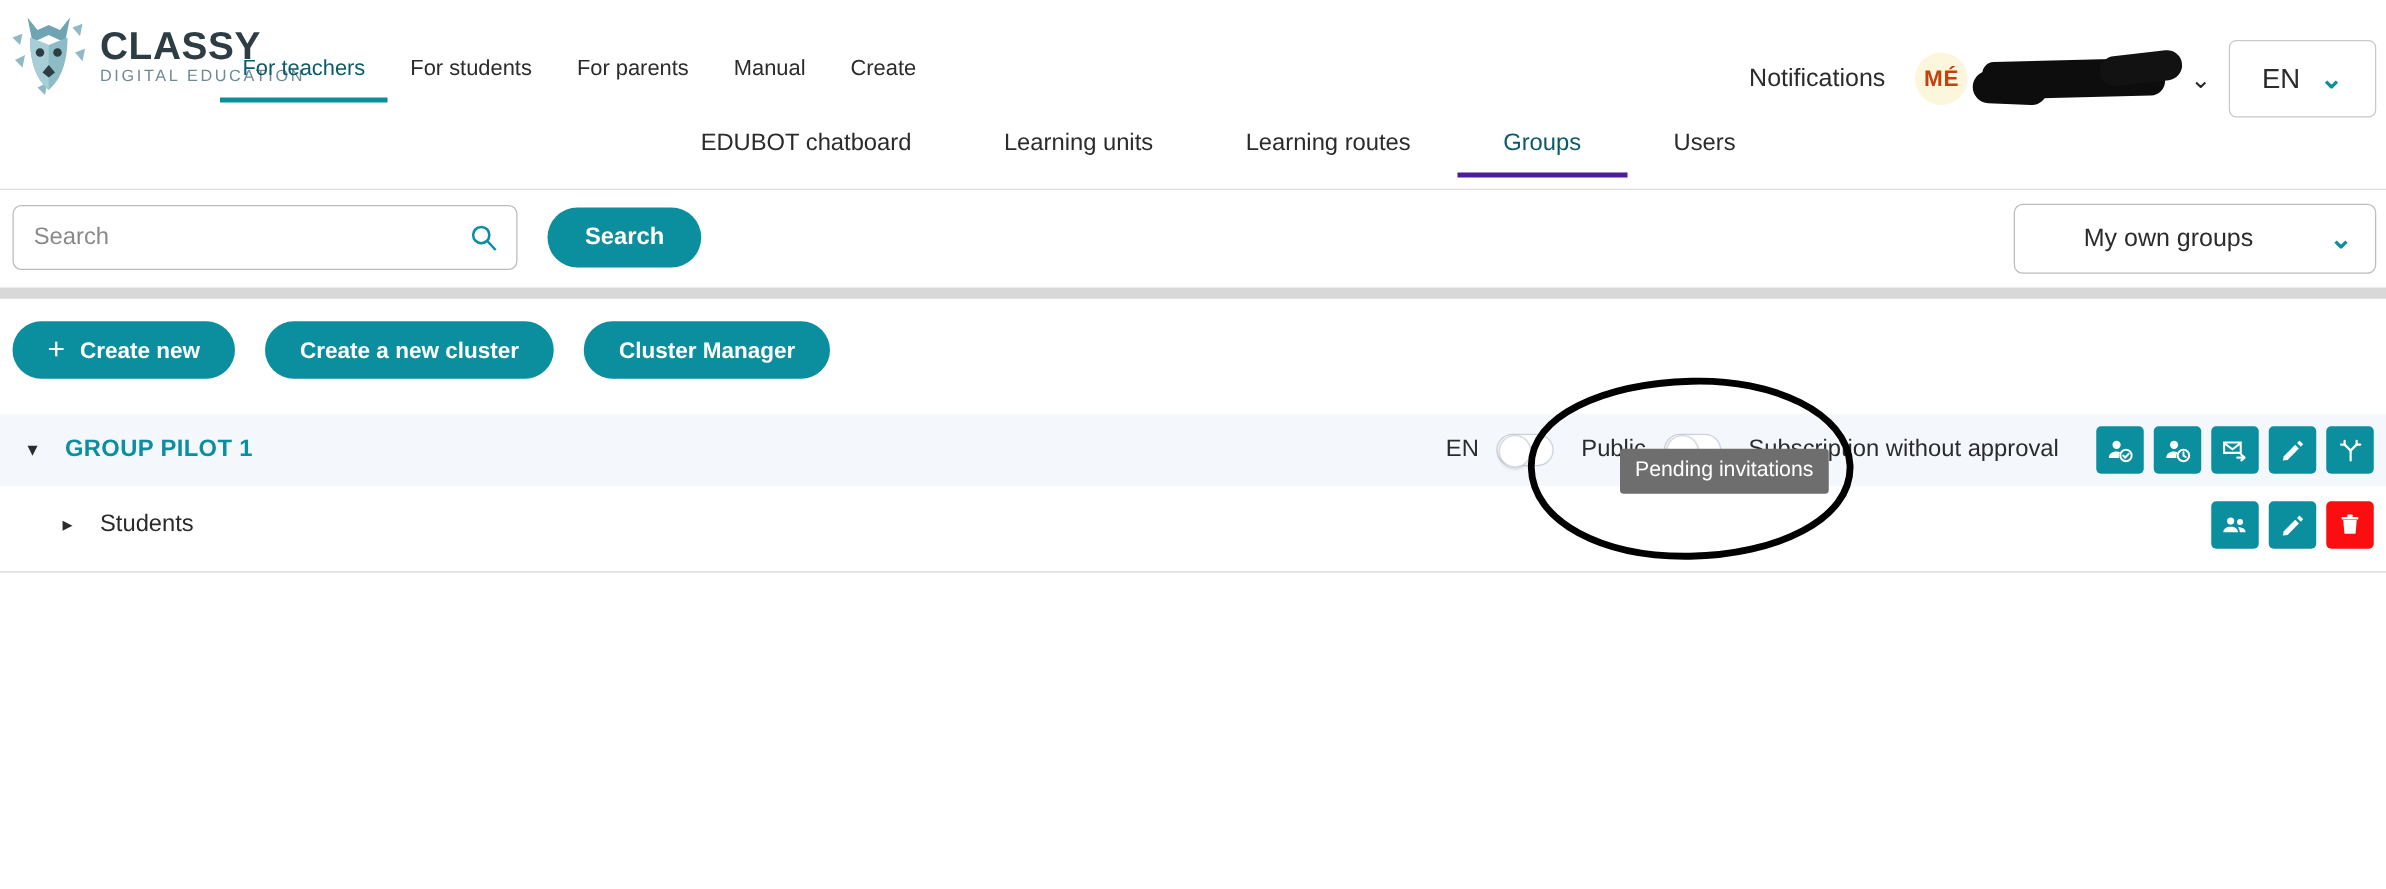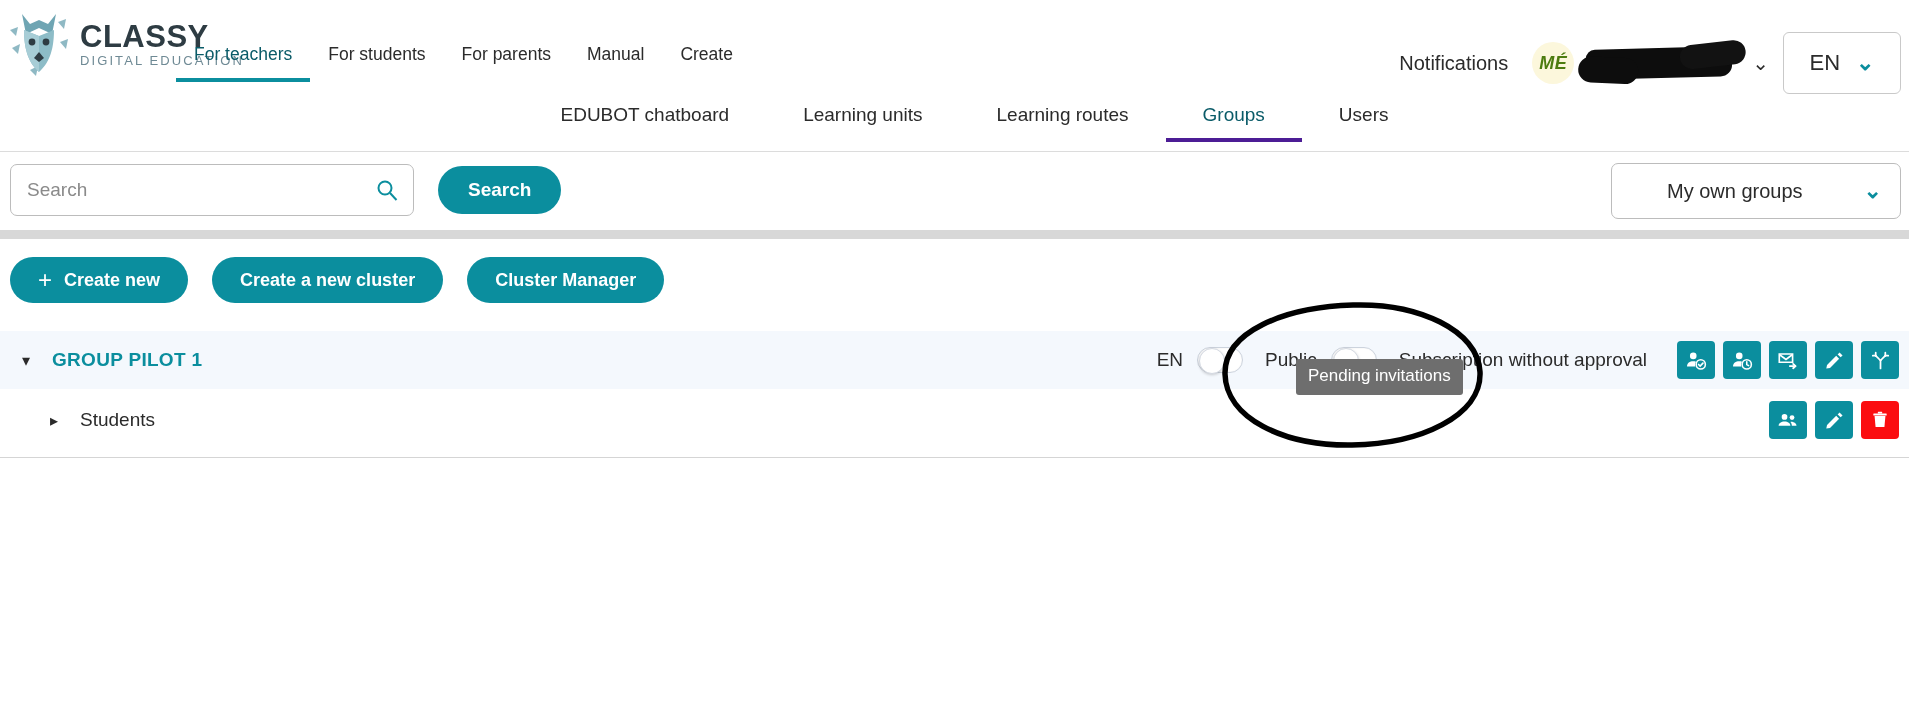--- a/index.html
+++ b/index.html
@@ -27,23 +27,23 @@
   .mainnav a {
     font-size:17.5px; color:#2b2b2b; text-decoration:none;
     padding:0 18px 13px 18px; display:inline-block; white-space:nowrap;
   }
   .mainnav a.active { color:#0a5b68; border-bottom:4px solid #0b8e9e; }
 
   .topright { position:absolute; right:0; top:32px; display:flex; align-items:center; gap:0; }
   .notif { font-size:20px; color:#2b2b2b; margin-right:24px; cursor:pointer; }
   .avatar {
     width:42px; height:42px; border-radius:50%;
-    background:#fcf7dc; color:#4d7c0f;
+    background:#fcf7dc; color:#c2410c;
     display:flex; align-items:center; justify-content:center;
-    font-size:18px; font-weight:bold; letter-spacing:0.5px;font-style:italic;
+    font-size:18px; font-weight:bold; letter-spacing:0.5px;
   }
   .username-redacted {
     position:relative; width:152px; height:38px; margin-left:6px;
     display:flex; align-items:center; justify-content:center;
     font-size:19px; color:#4b4b4b; overflow:visible;
   }
   .redact-blob {
     position:absolute; left:6px; top:4px; width:146px; height:30px;
     background:#0d0d0d; border-radius:11px 22px 14px 18px;
     transform: rotate(-1.5deg);

